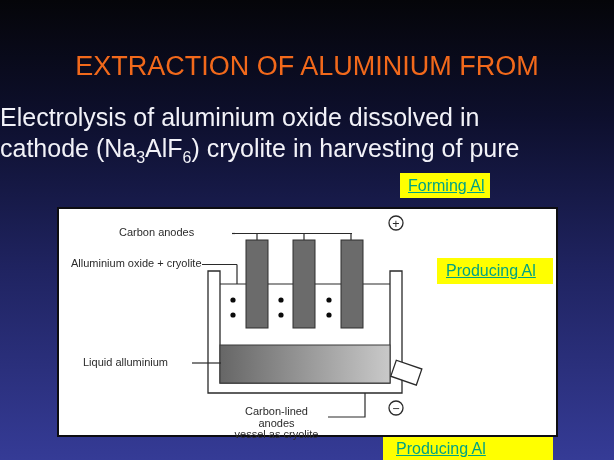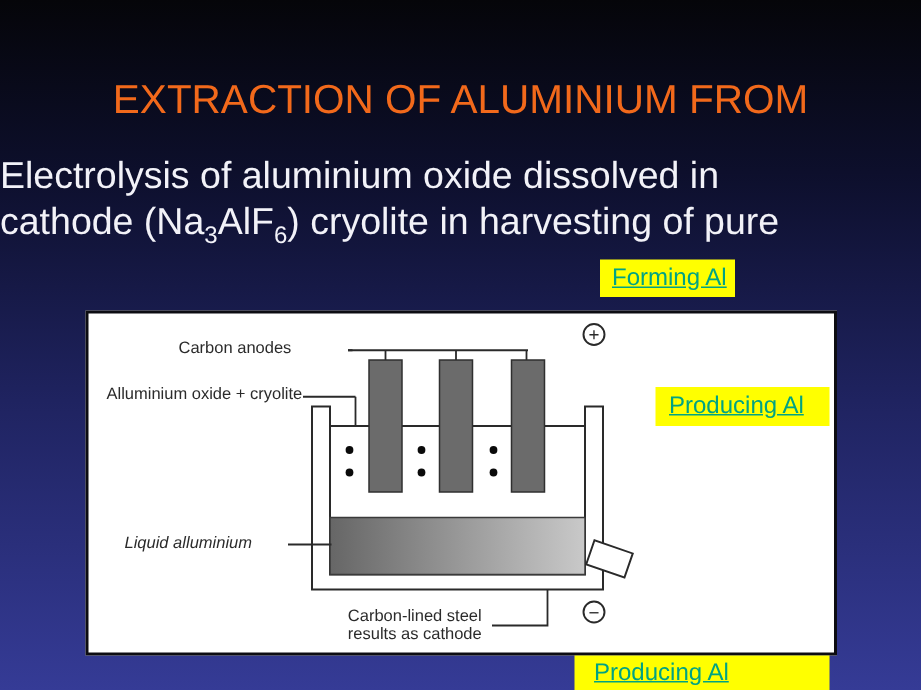--- a/index.html
+++ b/index.html
@@ -97,24 +97,24 @@
         <text x="337" y="18.5" text-anchor="middle" font-size="12.5" fill="#2a2a2a" font-family="Liberation Sans, sans-serif">+</text>
       </g>
       <g>
         <circle cx="337" cy="199" r="7" fill="#ffffff" stroke="#2a2a2a" stroke-width="1.3"></circle>
         <text x="337" y="203.5" text-anchor="middle" font-size="12.5" fill="#2a2a2a" font-family="Liberation Sans, sans-serif">−</text>
       </g>
     </svg>
 
     <div class="dlabel r" style="left:60px;top:18px;width:111px;">Carbon anodes</div>
     <div class="dlabel r" style="left:12px;top:49px;width:137px;">Alluminium oxide + cryolite</div>
-    <div class="dlabel r" style="left:24px;top:148px;width:107px;font-style:italic;">Liquid alluminium</div>
+    <div class="dlabel r" style="left:24px;top:148px;width:107px;">Liquid alluminium</div>
     <div class="dlabel c" style="left:170px;top:197px;width:95px;">
-      <div>Carbon-lined steel</div>
-      <div>results as cathode</div>
+      <div>Carbon-lined anodes</div>
+      <div>vessel as cryolite</div>
     </div>
 
     <div class="link-box producing-right-box">
       <a href="#" class="link">Producing Al</a>
     </div>
   </div>
 
   <div class="link-box producing-bottom-box">
     <a href="#" class="link">Producing Al</a>
   </div>

